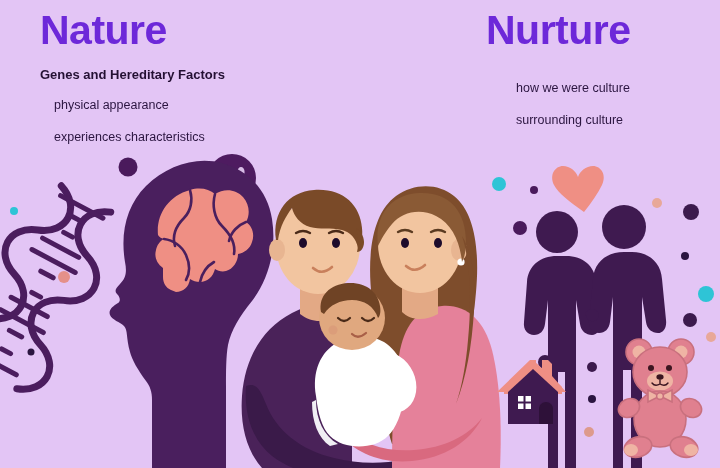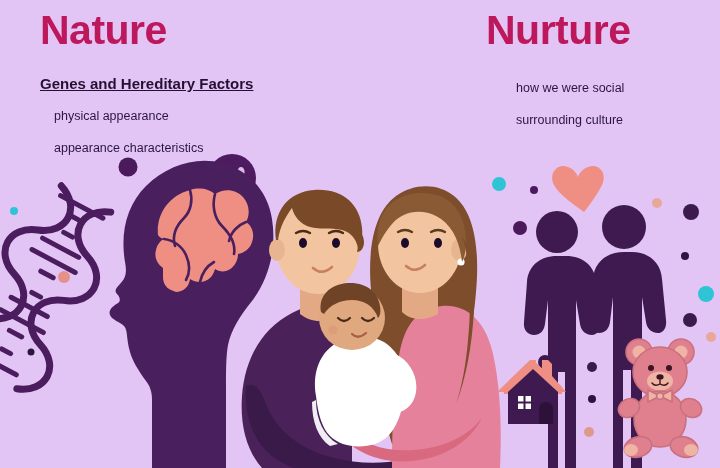--- a/index.html
+++ b/index.html
@@ -16,38 +16,37 @@
     font-family: "Liberation Sans", sans-serif;
   }
   .layer { position: absolute; top: 0; left: 0; width: 720px; height: 468px; }
 
   
   .heading {
     position: absolute;
     font-weight: 700;
     font-size: 41px;
     letter-spacing: -0.5px;
-    color: #be185d;
+    color: #6d28d9;
     line-height: 1;
     white-space: nowrap;
   }
   #heading-nature { left: 40px; top: 10px; }
   #heading-nurture { left: 486px; top: 10px; text-align: right; }
 
   .textblock { position: absolute; white-space: nowrap; }
   #text-nature { left: 40px; top: 66px; }
   #text-nurture { left: 502px; top: 66px; }
 
   .sub-title {
-    font-size: 15px;
+    font-size: 13px;
     font-weight: 700;
     color: #241033;
     line-height: 1.33;
-    margin: 8px 0 1px 0;
-    text-decoration: underline;
+    margin: 0 0 1px 0;
   }
   .sub-line {
     font-size: 12.5px;
     font-weight: 400;
     color: #2b1540;
     line-height: 1.42;
     margin: 14px;
   }
 </style>
 </head>
@@ -311,23 +310,23 @@
       <ellipse cx="631" cy="450" rx="7" ry="6" fill="#efb4a4" stroke="none"></ellipse>
       <ellipse cx="691" cy="450" rx="7" ry="6" fill="#efb4a4" stroke="none"></ellipse>
     </g>
   </svg>
 
   <div class="heading" id="heading-nature">Nature</div>
 
   <div class="textblock" id="text-nature">
     <p class="sub-title">Genes and Hereditary Factors</p>
     <p class="sub-line">physical appearance</p>
-    <p class="sub-line">appearance characteristics</p>
+    <p class="sub-line">experiences characteristics</p>
   </div>
 
   <div class="heading" id="heading-nurture">Nurture</div>
 
   <div class="textblock" id="text-nurture">
-    <p class="sub-line">how we were social</p>
+    <p class="sub-line">how we were culture</p>
     <p class="sub-line">surrounding culture</p>
   </div>
 
 </div>
 
 </body></html>

